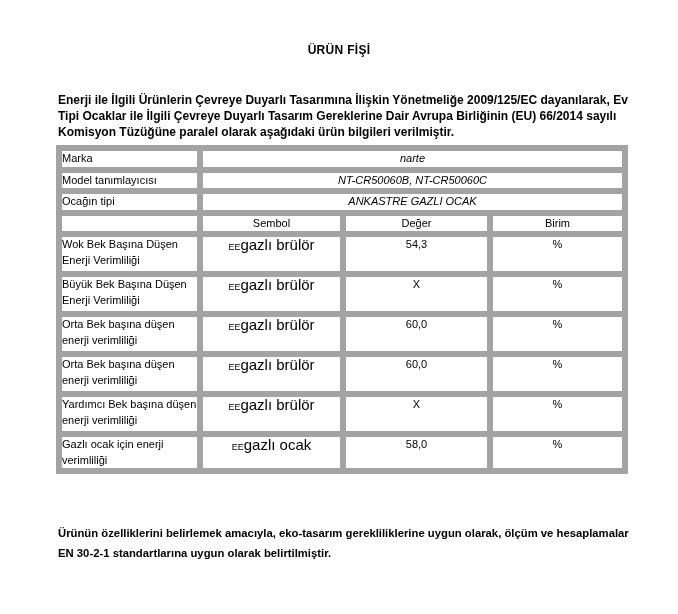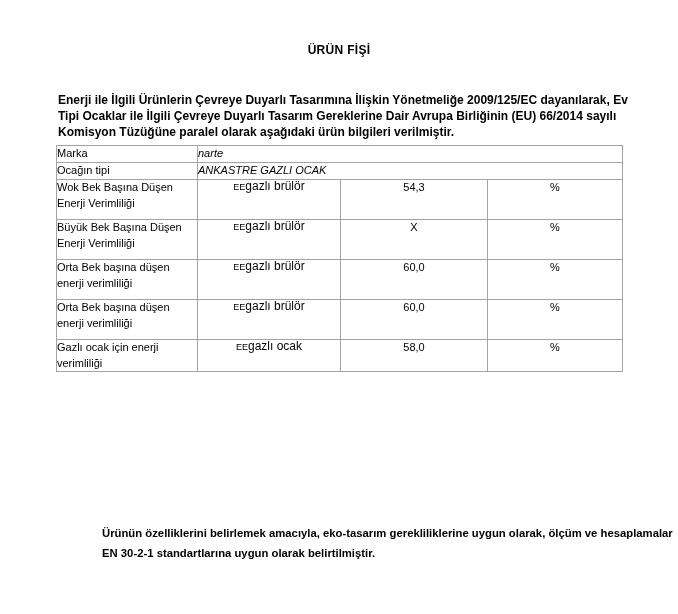--- a/index.html
+++ b/index.html
@@ -50,53 +50,54 @@
   .spec-table {
     position: absolute;
     left: 56px;
     top: 145px;
     width: 566px;
     border-collapse: collapse;
     table-layout: fixed;
     font-size: 11px;
   }
   .spec-table td {
-    border: 1px solid #a3a3a3;
+    border: 6px solid #a3a3a3;
     padding: 0;
     vertical-align: top;
     line-height: 15.5px;
   }
   .col-label   { width: 141px; }
   .col-symbol  { width: 143px; }
   .col-value   { width: 147px; }
   .col-unit    { width: 135px; }
 
   .cell-label {
     padding: 3px 0 3px 7px;
     text-align: left;
   }
   .cell-merged-italic {
     padding: 3px 0 3px 0;
+    text-align: center;
     font-style: italic;
   }
   .cell-head {
     padding: 3px 0 3px 0;
     text-align: center;
   }
   .cell-center {
     padding: 3px 0 3px 0;
     text-align: center;
   }
   .cell-symbol {
     padding: 4px 0 3px 0;
     text-align: center;
     font-size: 9px;
   }
   .cell-symbol sub {
-    font-size: 12px;
+    font-size: 15px;
     vertical-align: baseline;
     line-height: 1;
   }
   .cell-empty {
     padding: 3px 0;
   }
 
   
   .r-single { height: 17px; }
   .r-triple { height: 40px; margin-left: 16px; }
@@ -105,21 +106,20 @@
   
   .footer-note {
     position: absolute;
     left: 58px;
     top: 523px;
     width: 575px;
     font-size: 11.3px;
     font-weight: bold;
     line-height: 20px;
     text-align: left;
-    margin-left: 44px;
   }
 </style>
 </head>
 <body>
 
 <div class="page">
 
   <div class="doc-title">ÜRÜN FİŞİ</div>
 
   <div class="intro">Enerji ile İlgili Ürünlerin Çevreye Duyarlı Tasarımına İlişkin Yönetmeliğe 2009/125/EC dayanılarak, Ev Tipi Ocaklar ile İlgili Çevreye Duyarlı Tasarım Gereklerine Dair Avrupa Birliğinin (EU) 66/2014 sayılı Komisyon Tüzüğüne paralel olarak aşağıdaki ürün bilgileri verilmiştir.</div>
@@ -131,26 +131,36 @@
       <col class="col-value">
       <col class="col-unit">
     </colgroup>
     <tbody>
 
       <tr class="r-single">
         <td class="cell-label">Marka</td>
         <td class="cell-merged-italic" colspan="3">narte</td>
       </tr>
 
+      <tr class="r-single">
+        <td class="cell-label">Model tanımlayıcısı</td>
+        <td class="cell-merged-italic" colspan="3">NT-CR50060B, NT-CR50060C</td>
+      </tr>
 
       <tr class="r-single">
         <td class="cell-label">Ocağın tipi</td>
         <td class="cell-merged-italic" colspan="3">ANKASTRE GAZLI OCAK</td>
       </tr>
 
+      <tr class="r-single">
+        <td class="cell-empty"></td>
+        <td class="cell-head">Sembol</td>
+        <td class="cell-head">Değer</td>
+        <td class="cell-head">Birim</td>
+      </tr>
 
 
       <tr class="r-triple">
         <td class="cell-label">Wok Bek Başına Düşen Enerji Verimliliği</td>
         <td class="cell-symbol">
           <span>EE</span><sub>gazlı brülör</sub>
         </td>
         <td class="cell-center">54,3</td>
         <td class="cell-center">%</td>
       </tr>
@@ -175,20 +185,28 @@
 
       <tr class="r-triple">
         <td class="cell-label">Orta Bek başına düşen enerji verimliliği</td>
         <td class="cell-symbol">
           <span>EE</span><sub>gazlı brülör</sub>
         </td>
         <td class="cell-center">60,0</td>
         <td class="cell-center">%</td>
       </tr>
 
+      <tr class="r-triple">
+        <td class="cell-label">Yardımcı Bek başına düşen enerji verimliliği</td>
+        <td class="cell-symbol">
+          <span>EE</span><sub>gazlı brülör</sub>
+        </td>
+        <td class="cell-center">X</td>
+        <td class="cell-center">%</td>
+      </tr>
 
       <tr class="r-double">
         <td class="cell-label">Gazlı ocak için enerji verimliliği</td>
         <td class="cell-symbol">
           <span>EE</span><sub>gazlı ocak</sub>
         </td>
         <td class="cell-center">58,0</td>
         <td class="cell-center">%</td>
       </tr>
 

